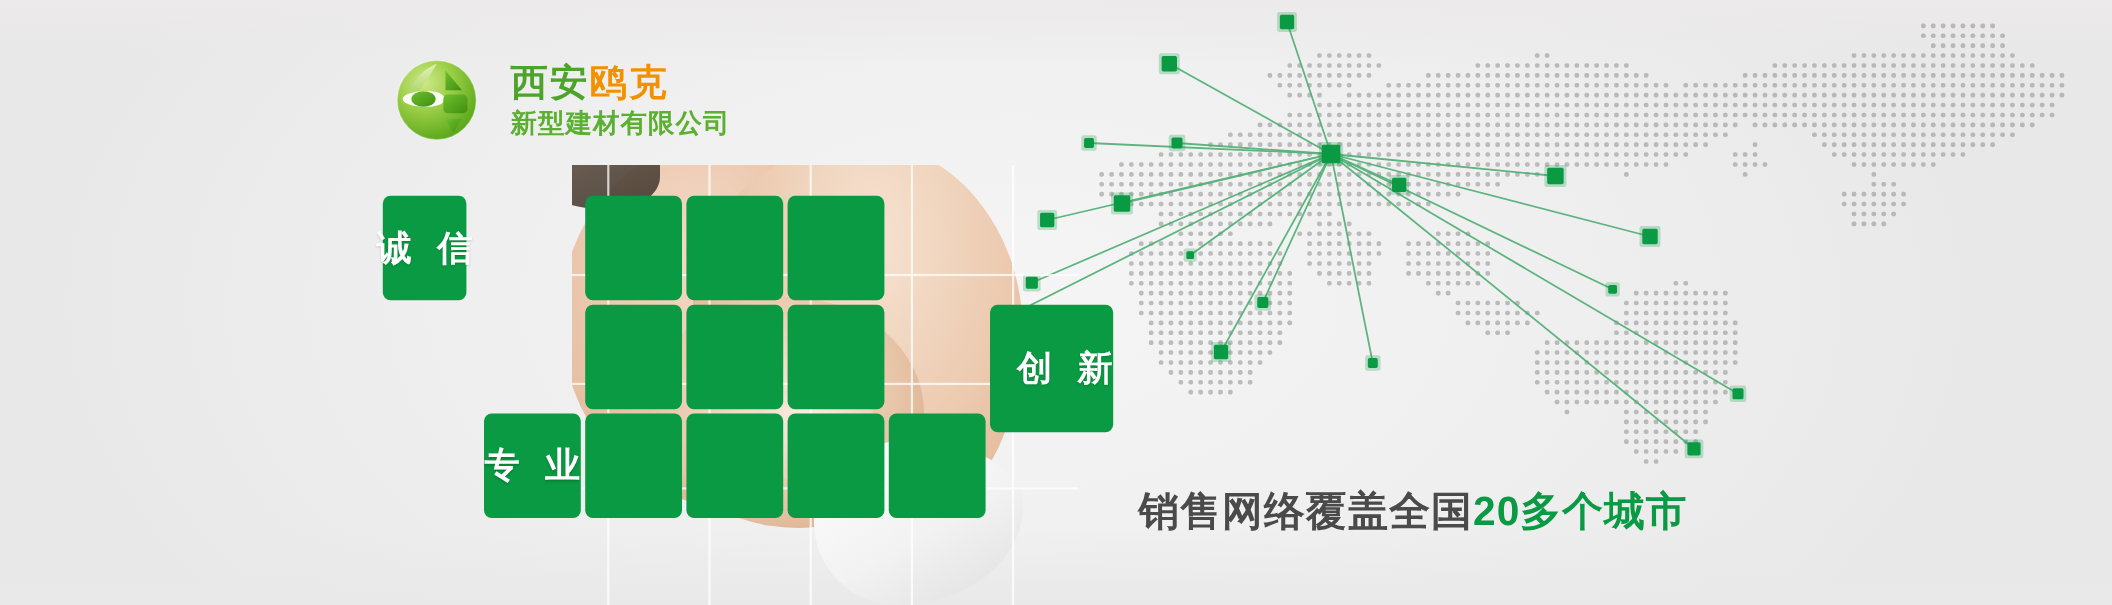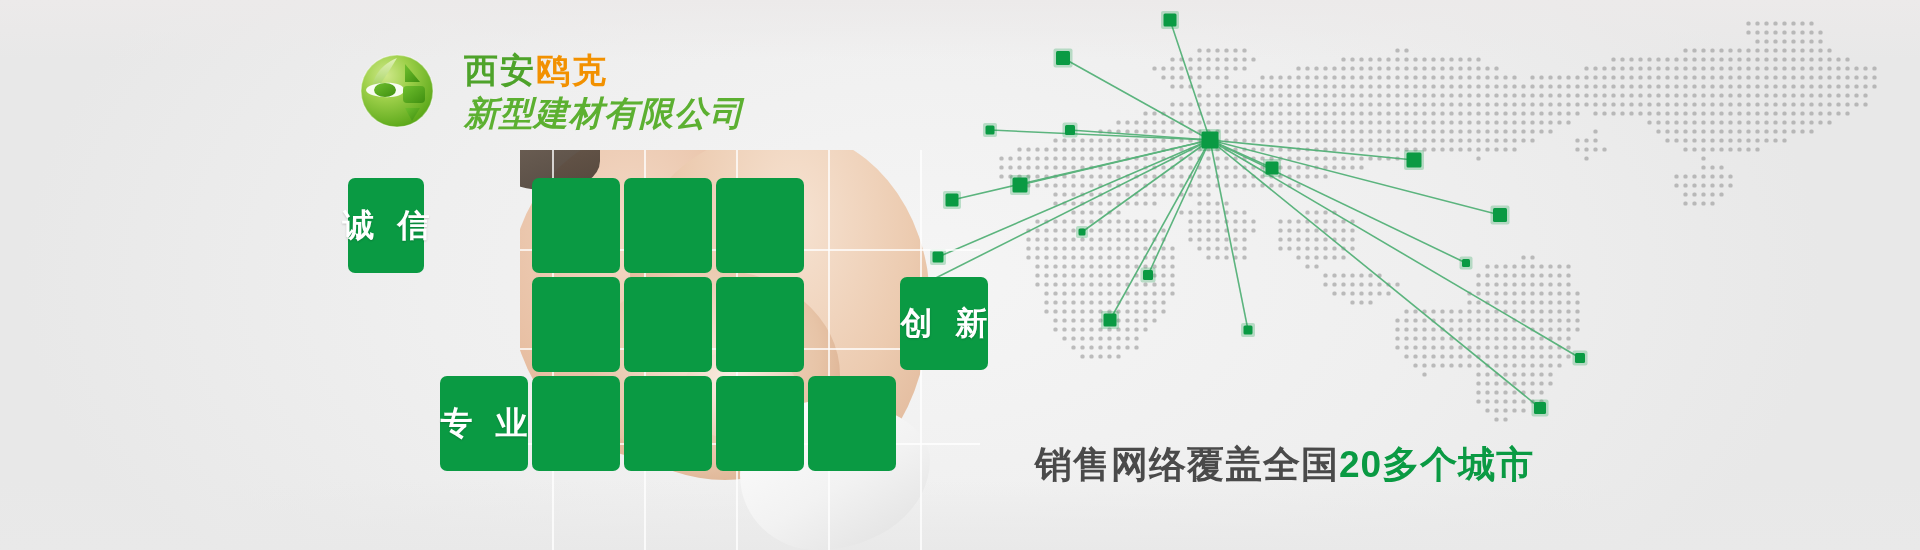--- a/index.html
+++ b/index.html
@@ -21,22 +21,22 @@
     background:linear-gradient(0deg,#e9e9e9 0%, rgba(240,240,240,0) 100%);pointer-events:none;}
 
   
   #logo{position:absolute;left:358px;top:52px;display:flex;align-items:center;gap:28px;}
   .emblem{position:relative;width:78px;height:78px;flex:0 0 78px;}
   .emblem svg{display:block;width:78px;height:78px;}
   .logo-text{display:flex;flex-direction:column;line-height:1;}
   .logo-line1{font-size:34px;font-weight:bold;letter-spacing:2px;white-space:nowrap;}
   .logo-line1 .cn-city{color:#4ea32a;}
   .logo-line1 .cn-brand{color:#f29100;}
-  .logo-line2{font-size:34px;font-weight:bold;letter-spacing:1px;color:#5cb031;
-    white-space:nowrap;margin-top:9px;font-style:italic;}
+  .logo-line2{font-size:24px;font-weight:bold;letter-spacing:1px;color:#5cb031;
+    white-space:nowrap;margin-top:9px;}
 
   
   #mosaic{position:absolute;left:348px;top:178px;width:750px;height:330px;}
   .tile{position:absolute;background:#0a9a43;border-radius:7px;
     display:flex;align-items:center;justify-content:center;}
   .tile-label{color:#ffffff;font-size:32px;font-weight:bold;letter-spacing:7px;
     text-indent:7px;white-space:nowrap;
     text-shadow:0 1px 2px rgba(0,0,0,.18);}
 
   
@@ -132,21 +132,21 @@
   <div id="mosaic" style="z-index: 3;">
       <div class="tile" style="left: 0px; top: 0px; width: 76px; height: 95px; background: rgb(10, 154, 67);">
         <span class="tile-label">诚 信</span>
       </div>
       <div class="tile" style="left: 184px; top: 0px; width: 88px; height: 95px; background: rgb(10, 154, 67);"></div>
       <div class="tile" style="left: 276px; top: 0px; width: 88px; height: 95px; background: rgb(10, 154, 67);"></div>
       <div class="tile" style="left: 368px; top: 0px; width: 88px; height: 95px; background: rgb(10, 154, 67);"></div>
       <div class="tile" style="left: 184px; top: 99px; width: 88px; height: 95px; background: rgb(10, 154, 67);"></div>
       <div class="tile" style="left: 276px; top: 99px; width: 88px; height: 95px; background: rgb(10, 154, 67);"></div>
       <div class="tile" style="left: 368px; top: 99px; width: 88px; height: 95px; background: rgb(10, 154, 67);"></div>
-      <div class="tile" style="left: 552px; top: 99px; width: 88px; height: 93px; background: rgb(10, 154, 67);">
+      <div class="tile" style="left: 552px; top: 99px; width: 88px; height: 116px; background: rgb(10, 154, 67); padding-left: 24px;">
         <span class="tile-label">创 新</span>
       </div>
       <div class="tile" style="left: 92px; top: 198px; width: 88px; height: 95px; background: rgb(10, 154, 67);">
         <span class="tile-label">专 业</span>
       </div>
       <div class="tile" style="left: 184px; top: 198px; width: 88px; height: 95px; background: rgb(10, 154, 67);"></div>
       <div class="tile" style="left: 276px; top: 198px; width: 88px; height: 95px; background: rgb(10, 154, 67);"></div>
       <div class="tile" style="left: 368px; top: 198px; width: 88px; height: 95px; background: rgb(10, 154, 67);"></div>
       <div class="tile" style="left: 460px; top: 198px; width: 88px; height: 95px; background: rgb(10, 154, 67);"></div>
     </div>

